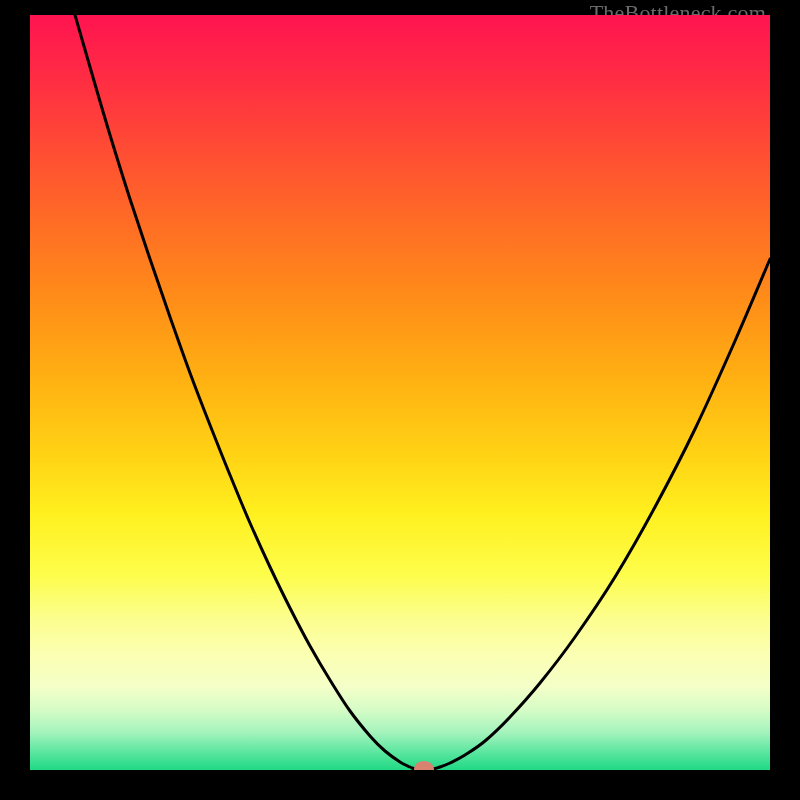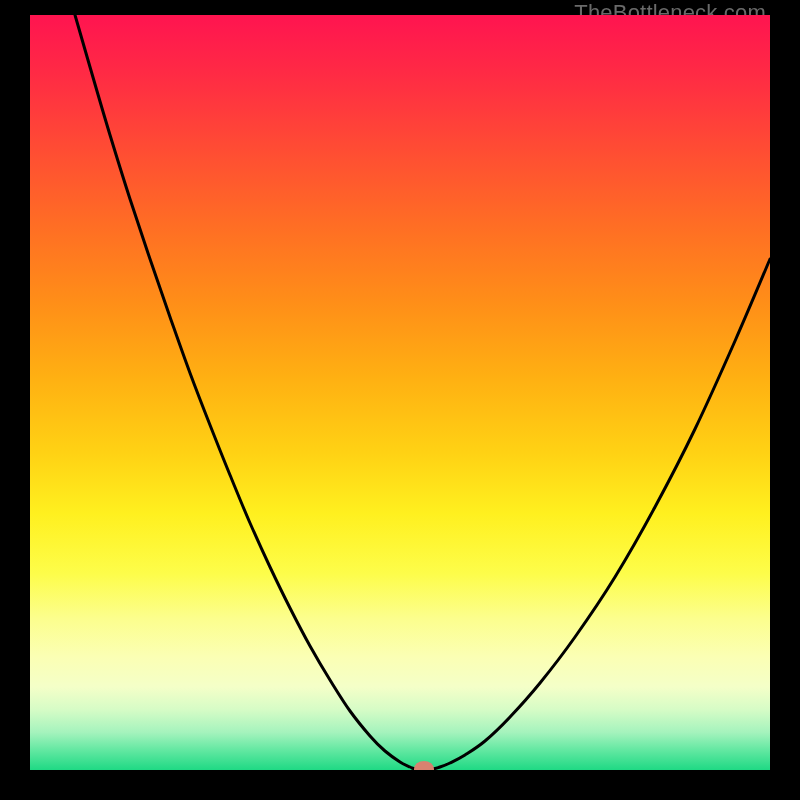--- a/index.html
+++ b/index.html
@@ -39,21 +39,21 @@
       #d6fcc6 92%,
       #a5f3bd 95%,
       #5fe7a0 97.5%,
       #1fd984 100%
     );
   }
   .watermark {
     position: absolute;
     top: 0px;
     right: 34px;
-    font-family: Liberation Sans, sans-serif;
+    font-family: Liberation Serif, serif;
     font-size: 22px;
     color: #6a6a6a;
     letter-spacing: 0.2px;
   }
   svg.curve {
     position: absolute;
     left: 0;
     top: 0;
     width: 740px;
     height: 755px;

